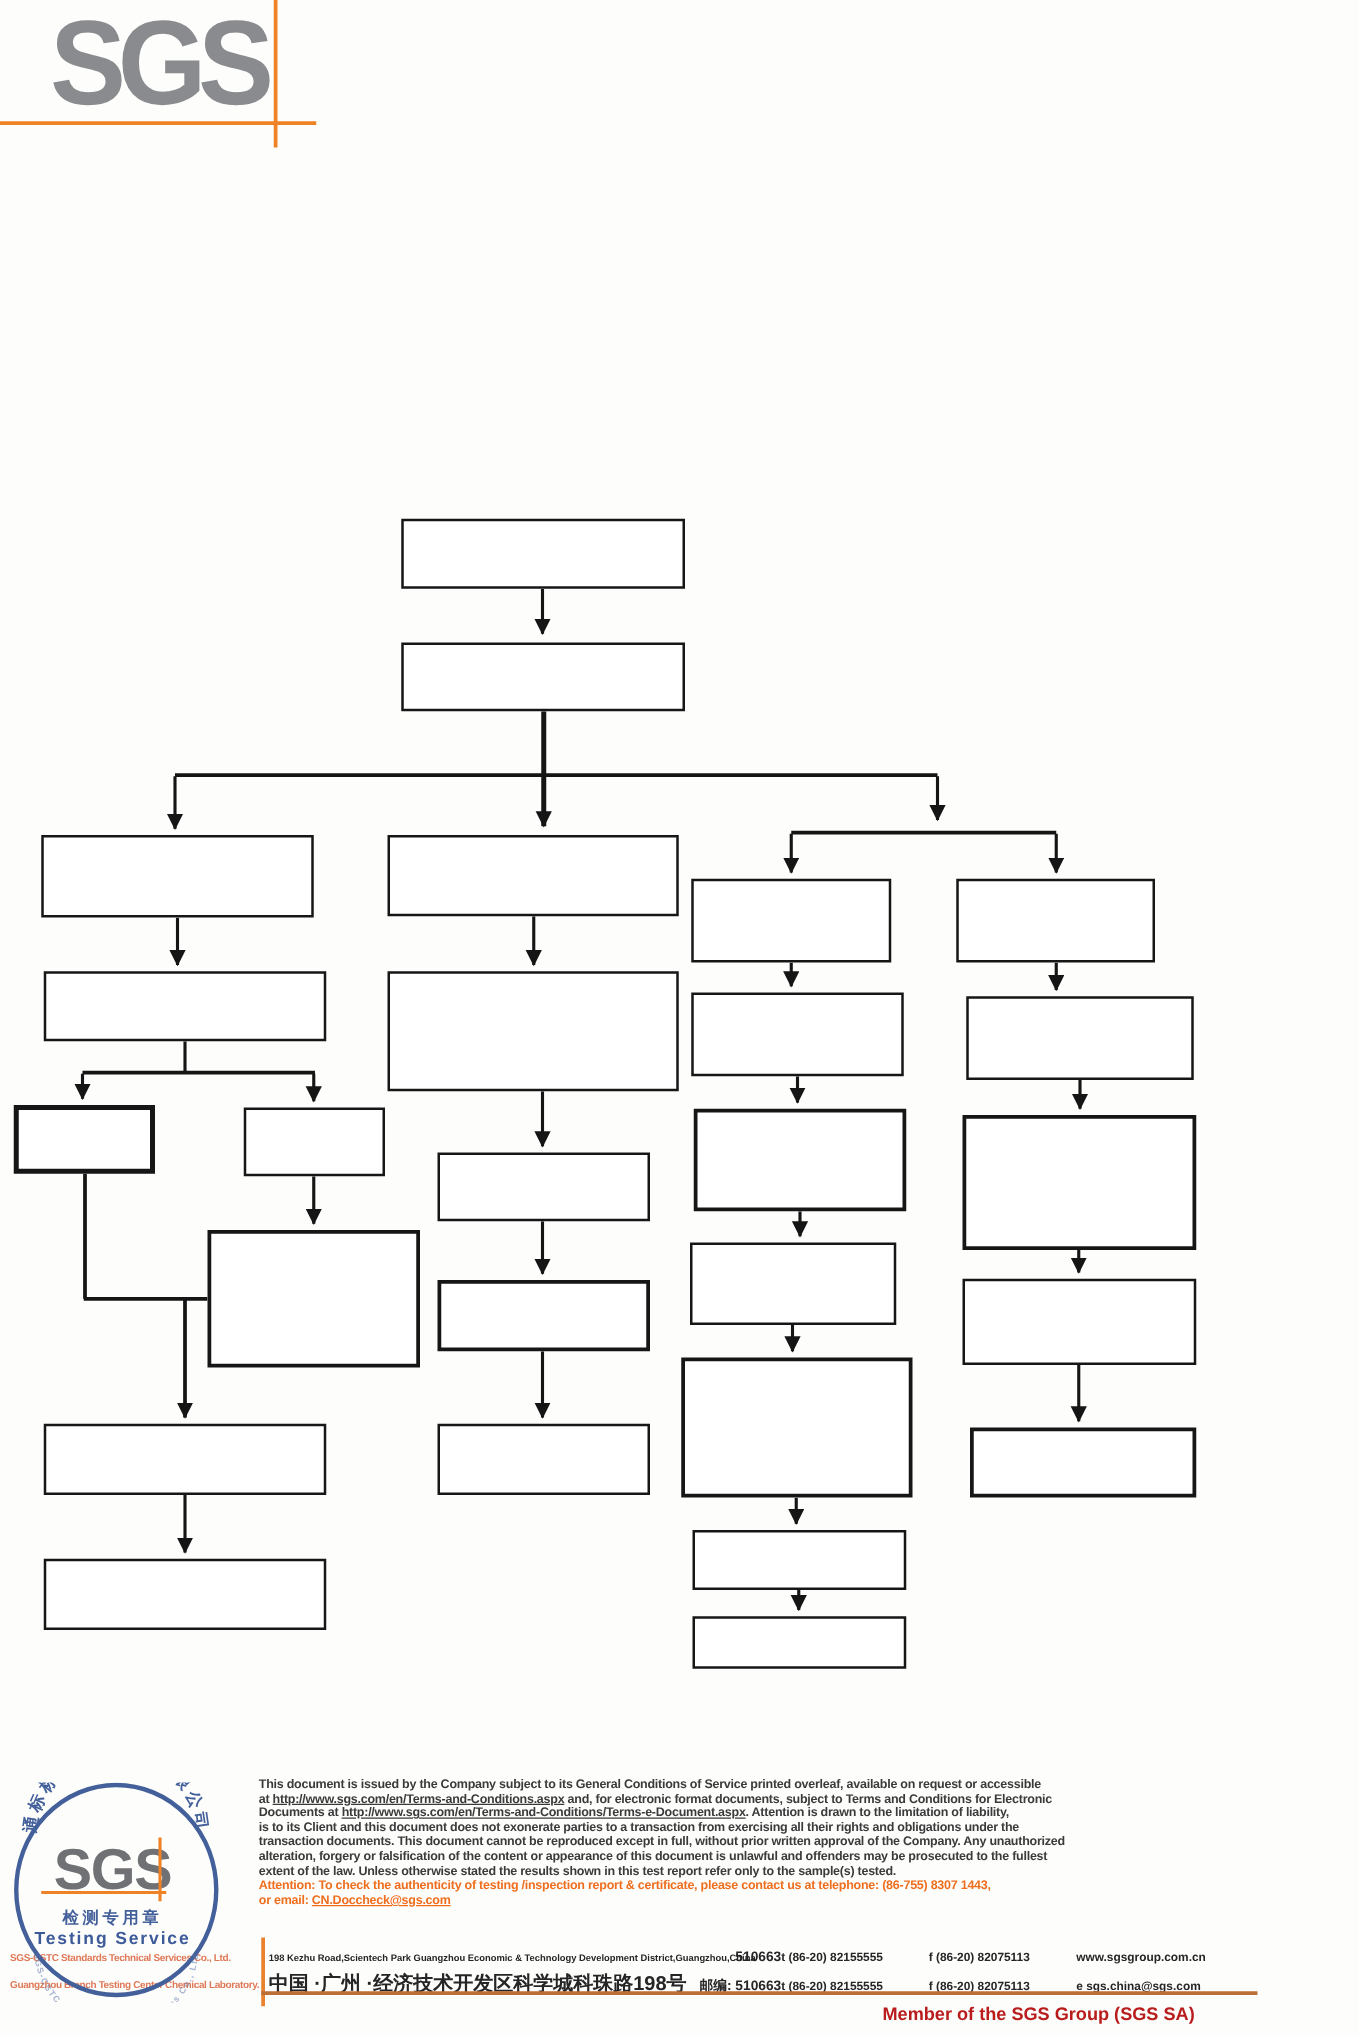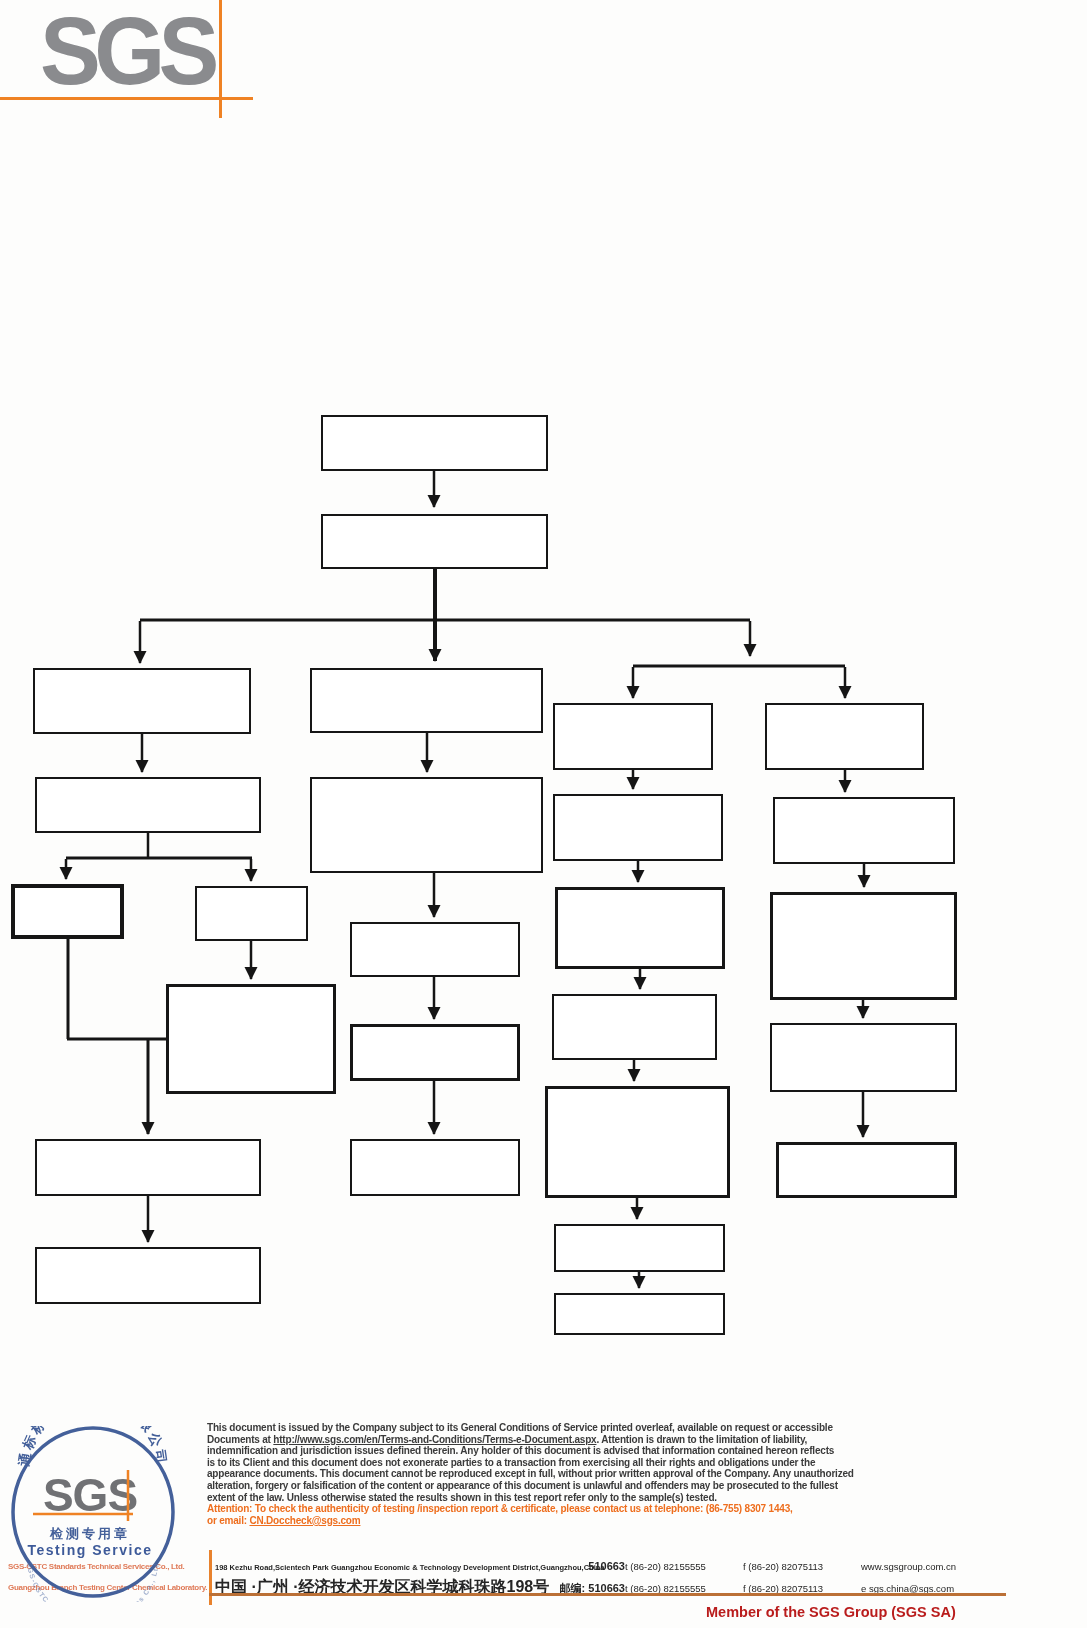--- a/index.html
+++ b/index.html
@@ -26,21 +26,21 @@
   
   .company-lines{position:absolute;left:8px;top:1556px;color:#df7a58;font-weight:bold;
     font-size:8px;letter-spacing:-0.3px;line-height:21px;white-space:nowrap;}
   .stamp-svg{position:absolute;left:9px;top:1426px;}
 
   
   .addr{position:absolute;left:215px;top:1556px;color:#252525;white-space:nowrap;}
   .addr-line{white-space:nowrap;margin-bottom:3px;}
   .a-en{font-size:7.5px;font-weight:bold;display:inline-block;}
   .a-num{font-size:11px;font-weight:bold;display:inline-block;text-align:right;}
-  .a-ph{font-size:9.5px;font-weight:normal;display:inline-block;}
+  .a-ph{font-size:9.5px;font-weight:bold;display:inline-block;}
   .a-cn{font-size:16px;font-weight:bold;display:inline-block;}
   .footer-vline{position:absolute;left:209px;top:1550px;width:2.5px;height:55px;background:#e8822d;}
   .footer-hline{position:absolute;left:209px;top:1593px;width:797px;height:2.5px;background:#bb7036;}
   .member{position:absolute;left:706px;top:1604px;font-size:14.5px;font-weight:bold;color:#b91c1c;white-space:nowrap;}
 </style>
 </head>
 <body>
 
 <div class="page">
 
@@ -111,24 +111,24 @@
       <div class="fnode" style="left: 554px; top: 1293px; width: 171px; height: 42px; border-width: 2.5px;"></div>
       <div class="fnode" style="left: 765px; top: 703px; width: 159px; height: 67px; border-width: 2px;"></div>
       <div class="fnode" style="left: 773px; top: 797px; width: 182px; height: 67px; border-width: 2px;"></div>
       <div class="fnode" style="left: 770px; top: 892px; width: 187px; height: 108px; border-width: 3px;"></div>
       <div class="fnode" style="left: 770px; top: 1023px; width: 187px; height: 69px; border-width: 2.5px;"></div>
       <div class="fnode" style="left: 776px; top: 1142px; width: 181px; height: 56px; border-width: 3px;"></div>
     </div>
 
   <div class="legal">
       <div class="legal-line"><span>This document is issued by the Company subject to its General Conditions of Service printed overleaf, available on request or accessible</span></div>
+      <div class="legal-line"><span>at </span><span class="u">http://www.sgs.com/en/Terms-and-Conditions.aspx</span><span> and, for electronic format documents, subject to Terms and Conditions for Electronic</span></div>
       <div class="legal-line"><span>Documents at </span><span class="u">http://www.sgs.com/en/Terms-and-Conditions/Terms-e-Document.aspx</span><span>. Attention is drawn to the limitation of liability,</span></div>
-      <div class="legal-line"><span>indemnification and jurisdiction issues defined therein. Any holder of this document is advised that information contained hereon reflects</span></div>
       <div class="legal-line"><span>is to its Client and this document does not exonerate parties to a transaction from exercising all their rights and obligations under the</span></div>
-      <div class="legal-line"><span>appearance documents. This document cannot be reproduced except in full, without prior written approval of the Company. Any unauthorized</span></div>
+      <div class="legal-line"><span>transaction documents. This document cannot be reproduced except in full, without prior written approval of the Company. Any unauthorized</span></div>
       <div class="legal-line"><span>alteration, forgery or falsification of the content or appearance of this document is unlawful and offenders may be prosecuted to the fullest</span></div>
       <div class="legal-line"><span>extent of the law. Unless otherwise stated the results shown in this test report refer only to the sample(s) tested.</span></div>
       <div class="legal-line orange"><span>Attention: To check the authenticity of testing /inspection report &amp; certificate, please contact us at telephone: (86-755) 8307 1443,</span></div>
       <div class="legal-line orange"><span>or email: </span><span class="u">CN.Doccheck@sgs.com</span></div>
     </div>
 
   <div class="company-lines">
     <div>SGS-CSTC Standards Technical Services Co., Ltd.</div>
     <div>Guangzhou Branch Testing Center Chemical Laboratory.</div>
   </div>

